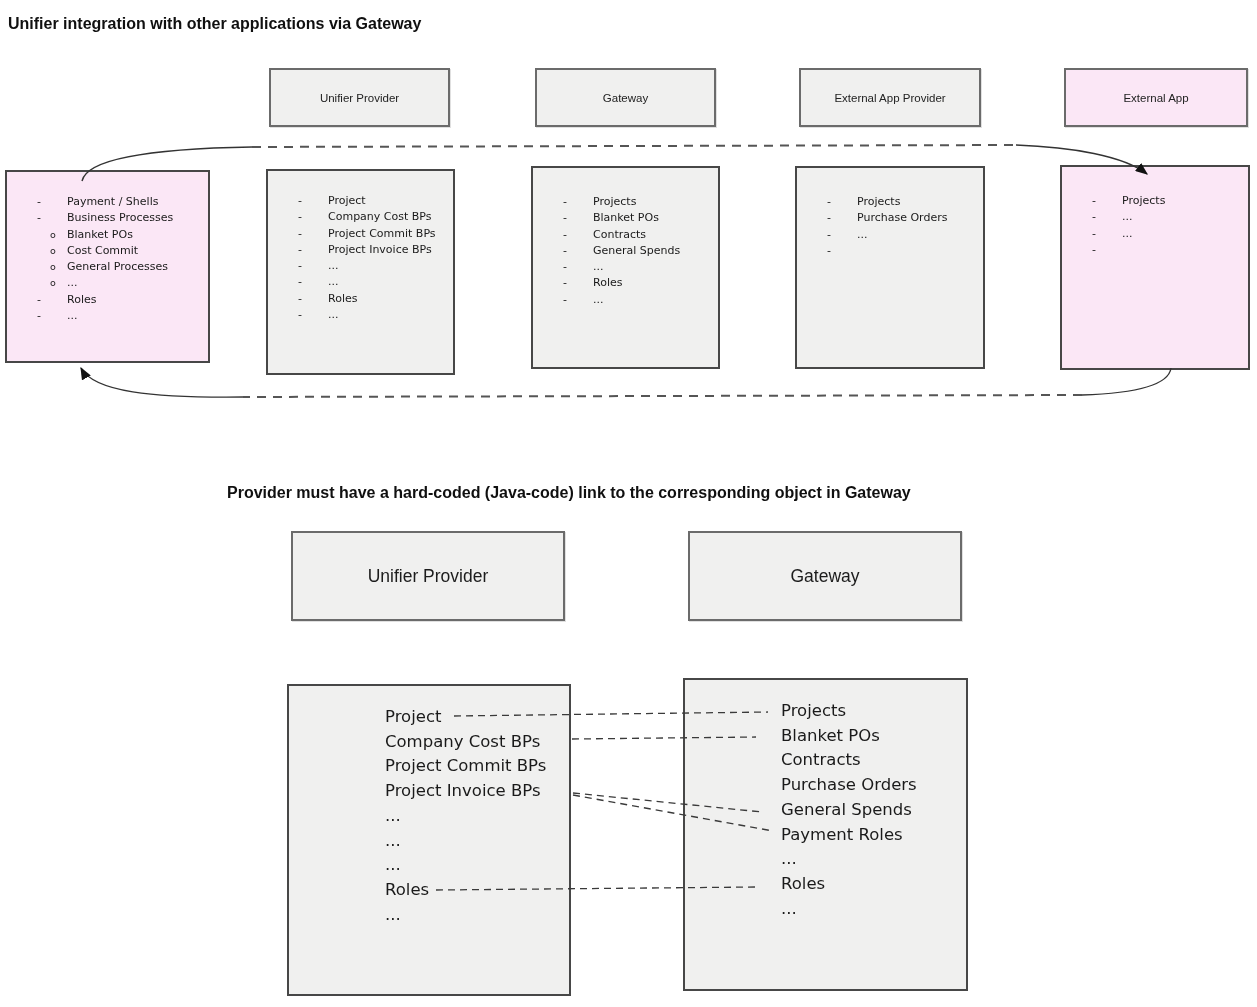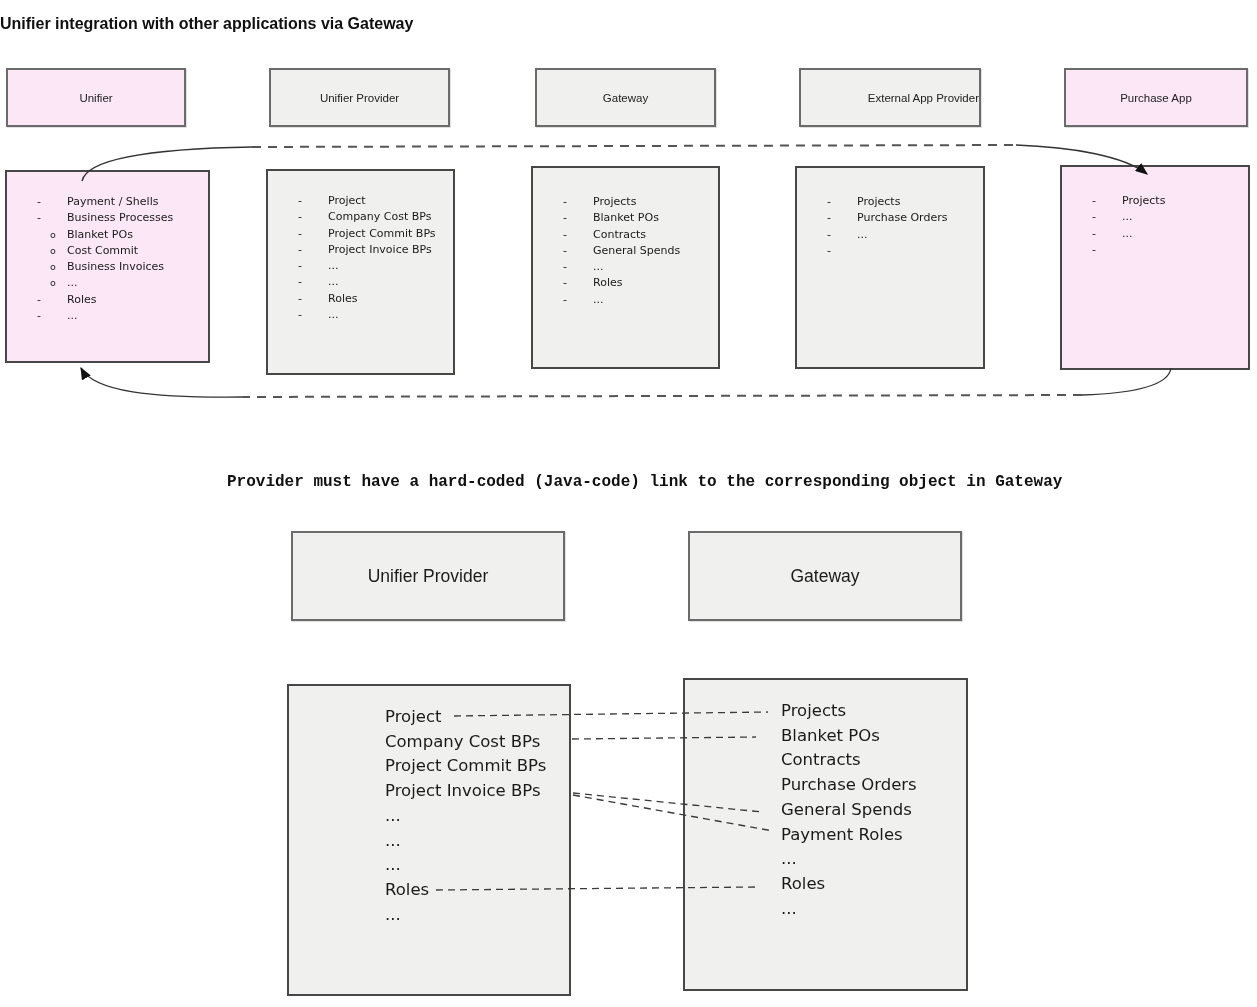--- a/index.html
+++ b/index.html
@@ -7,22 +7,22 @@
   }
   html,body{margin:0;padding:0;background:#ffffff;}
   .canvas{
     position:relative; width:1257px; height:1007px; background:#fff; overflow:hidden;
     font-family:"DejaVu Sans","Liberation Sans",sans-serif; color:var(--ink);
   }
   .title{
     position:absolute; font-family:"Liberation Sans",sans-serif; font-weight:bold;
     font-size:16px; line-height:19px; color:#101010; white-space:nowrap;
   }
-  .t1{left:0; top:14px;}
-  .t2{left:227px; top:473px;font-family:Liberation Mono, monospace;}
+  .t1{left:8px; top:14px;}
+  .t2{left:227px; top:483px;}
 
   .hbox{
     position:absolute; box-sizing:border-box; height:59px; top:68px;
     border:2px solid var(--hdr-border); background:var(--gray);
     display:flex; align-items:center; justify-content:center;
     font-family:"Liberation Sans",sans-serif; font-size:11.5px; color:#222;
     box-shadow:1px 1px 0 rgba(0,0,0,0.12);
   }
   .hbox2{
     position:absolute; box-sizing:border-box; width:274px; height:90px; top:531px;
@@ -32,21 +32,21 @@
     box-shadow:1px 1px 0 rgba(0,0,0,0.12);
   }
   .cbox{
     position:absolute; box-sizing:border-box;
     border:2px solid var(--box-border); background:var(--gray);
   }
   .pink{background:var(--pink);}
   .s1h0{left:6px;  width:180px;}
   .s1h1{left:269px;width:181px;}
   .s1h2{left:535px;width:181px;}
-  .s1h3{left:799px;width:182px;justify-content:flex-end;}
+  .s1h3{left:799px;width:182px;}
   .s1h4{left:1064px;width:184px;}
   .s1b0{left:5px;   top:170px; width:205px; height:193px;}
   .s1b1{left:266px; top:169px; width:189px; height:206px;}
   .s1b2{left:531px; top:166px; width:189px; height:203px;}
   .s1b3{left:795px; top:166px; width:190px; height:203px;}
   .s1b4{left:1060px;top:165px; width:190px; height:205px;}
   .s2h0{left:291px;}
   .s2h1{left:688px;}
   .s2b0{left:287px; top:684px; width:284px; height:312px;}
   .s2b1{left:683px; top:678px; width:285px; height:313px;}
@@ -66,34 +66,31 @@
   .dash1{fill:none; stroke:#555; stroke-width:2px; stroke-dasharray:9 7;}
   .dash2{fill:none; stroke:var(--line); stroke-width:1.3px; stroke-dasharray:7 5;}
 </style>
 </head>
 <body>
 
 <div class="canvas">
 
   <div class="title t1">Unifier integration with other applications via Gateway</div>
 
-  <div class="hbox s1h0 pink">
-    <span>Unifier</span>
-  </div>
   <div class="hbox s1h1">
     <span>Unifier Provider</span>
   </div>
   <div class="hbox s1h2">
     <span>Gateway</span>
   </div>
   <div class="hbox s1h3">
     <span>External App Provider</span>
   </div>
   <div class="hbox s1h4 pink">
-    <span>Purchase App</span>
+    <span>External App</span>
   </div>
 
   <div class="cbox s1b0 pink">
     <div class="list pt22">
         <div class="item">
           <span class="marker">-</span>
           <span class="txt">Payment / Shells</span>
         </div>
         <div class="item">
           <span class="marker">-</span>
@@ -102,21 +99,21 @@
         <div class="item sub">
           <span class="marker">o</span>
           <span class="txt">Blanket POs</span>
         </div>
         <div class="item sub">
           <span class="marker">o</span>
           <span class="txt">Cost Commit</span>
         </div>
         <div class="item sub">
           <span class="marker">o</span>
-          <span class="txt">Business Invoices</span>
+          <span class="txt">General Processes</span>
         </div>
         <div class="item sub">
           <span class="marker">o</span>
           <span class="txt">...</span>
         </div>
         <div class="item">
           <span class="marker">-</span>
           <span class="txt">Roles</span>
         </div>
         <div class="item">

